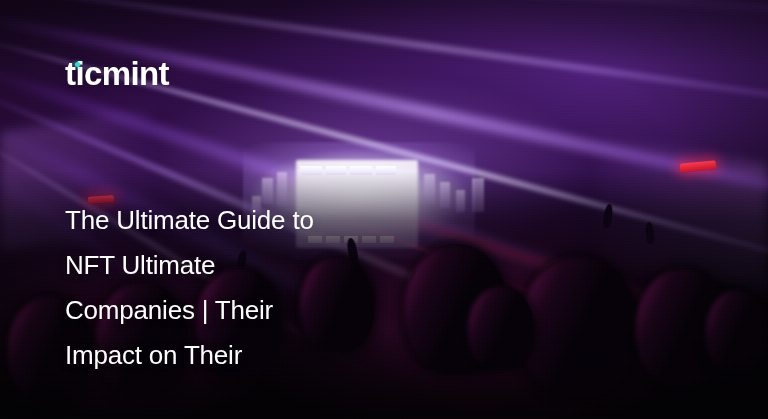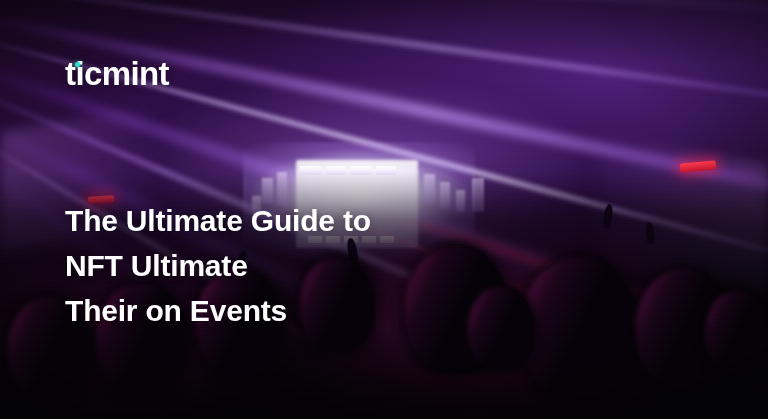--- a/index.html
+++ b/index.html
@@ -160,22 +160,22 @@
     box-shadow:0 0 4px rgba(47,224,200,0.9);
   }
 
   .headline {
     position:absolute;
     left:65px; top:198px;
     width:400px;
     z-index:20;
   }
   .headline-line {
-    font-size:30px;
-    font-weight:700;
+    font-size:26px;
+    font-weight:400;
     color:#ffffff;
     line-height:45px;
     letter-spacing:-0.2px;
     white-space:nowrap;
     text-shadow:0 1px 10px rgba(0,0,0,0.30);
   }
 </style>
 </head>
 <body>
 
@@ -248,16 +248,17 @@
   <div class="grain"></div>
 
   <div class="logo">
     <span class="logo-text">ticmint</span>
     <span class="logo-dot"></span>
   </div>
 
   <div class="headline">
     <div class="headline-line">The Ultimate Guide to</div>
     <div class="headline-line">NFT Ultimate</div>
-    <div class="headline-line">Their on Events</div>
+    <div class="headline-line">Companies | Their</div>
+    <div class="headline-line">Impact on Their</div>
   </div>
 
 </div>
 
 </body></html>

